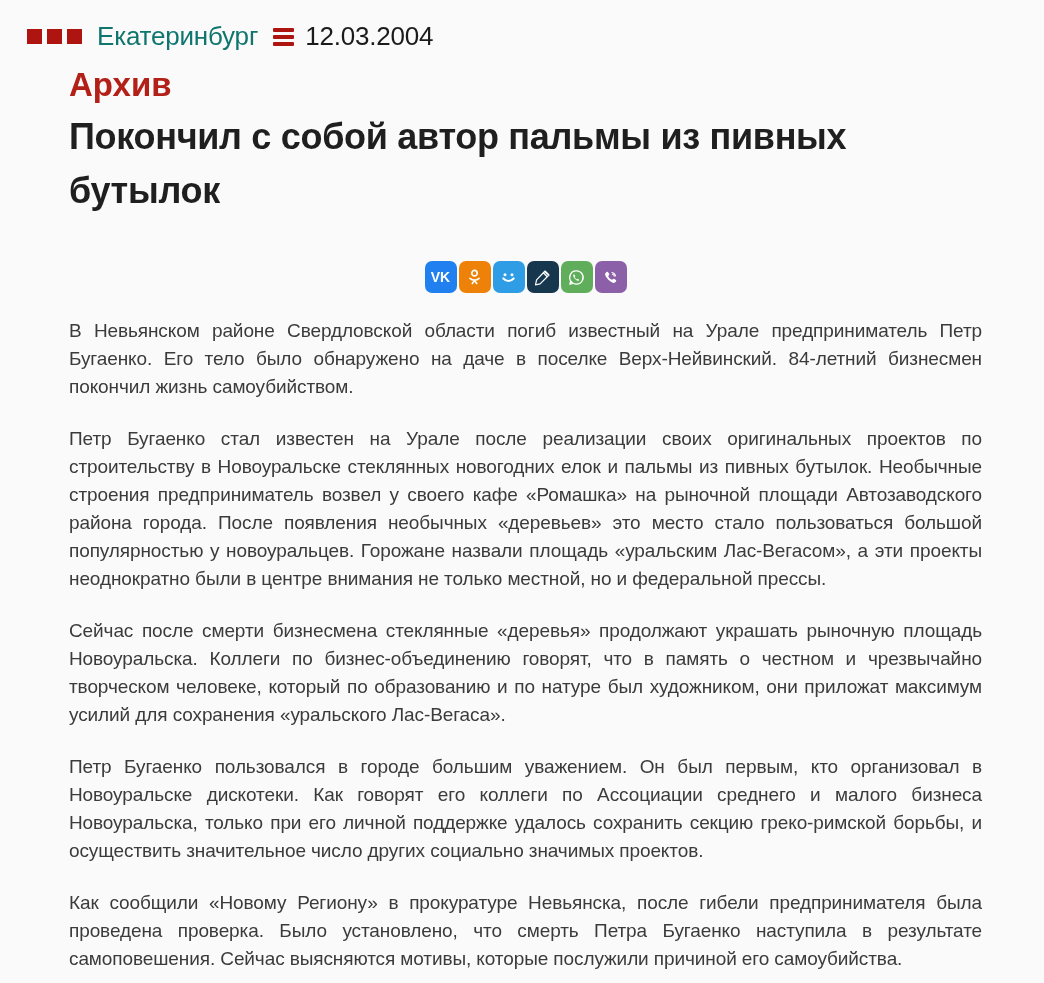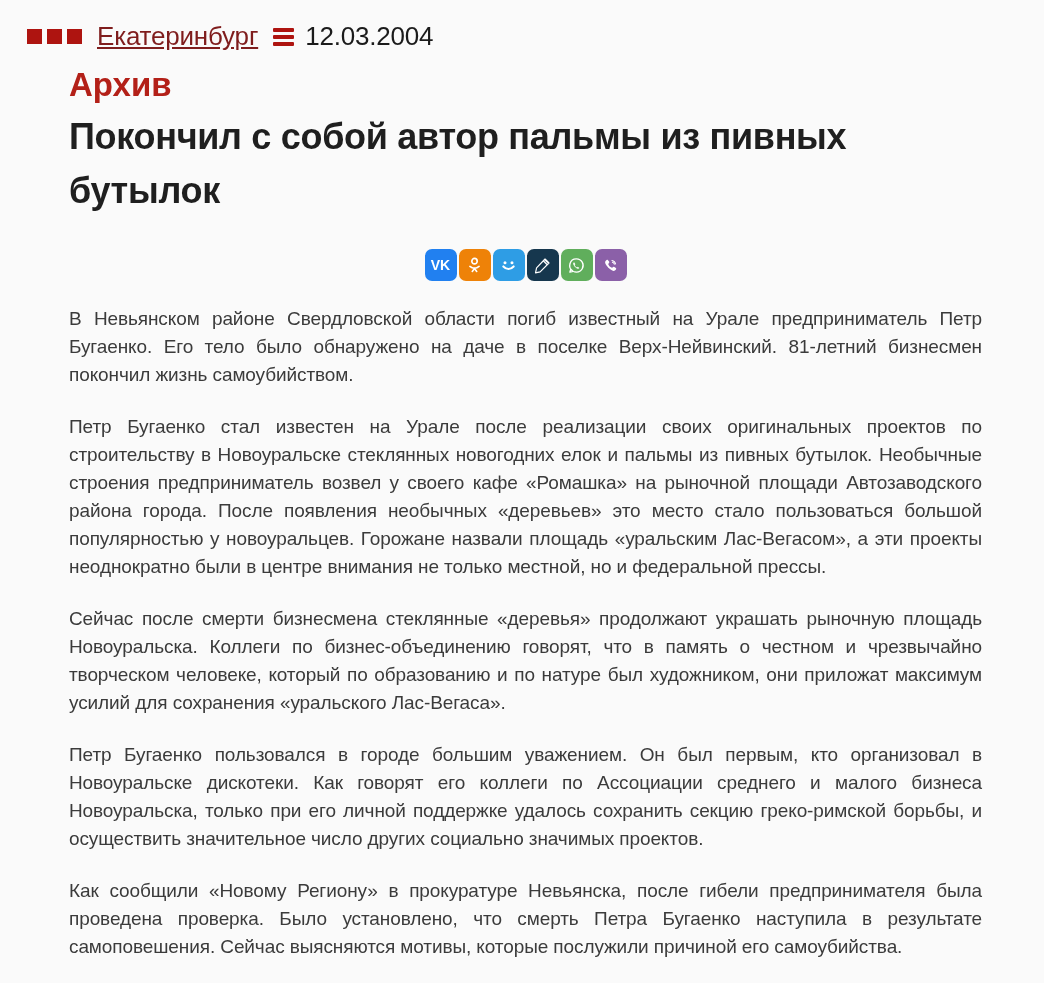--- a/index.html
+++ b/index.html
@@ -17,31 +17,31 @@
     background:var(--bg);
     font-family:"Liberation Sans","DejaVu Sans",sans-serif;
     font-stretch:condensed;
   }
   .topbar{
     display:flex;align-items:center;
     padding:21px 24px 0 27px;
   }
   .logo-squares{display:inline-flex;gap:5px;cursor:pointer;}
   .logo-squares .sq{width:15px;height:15px;background:var(--red);display:inline-block;}
-  .city{font-size:26px;color:#7f1d1d;margin-left:15px;letter-spacing:-0.2px;cursor:pointer;text-decoration:underline;}
+  .city{font-size:26px;color:#0f766e;margin-left:15px;letter-spacing:-0.2px;cursor:pointer;}
   .burger{margin-left:15px;display:inline-flex;flex-direction:column;gap:3px;cursor:pointer;padding:2px 0;}
   .burger i{width:21px;height:4px;background:var(--red);border-radius:1px;display:block;}
   .hdate{font-size:26px;color:#1b1b1b;margin-left:11px;letter-spacing:-0.2px;}
 
   .container{margin:0 62px 0 69px;}
   .pubdate{text-align:right;font-size:15px;color:var(--muted);margin-top:27px;}
   .rubric{font-size:33px;line-height:1.1;font-weight:700;color:var(--rubric-red);margin:15px 0 0;cursor:pointer;}
   .title{font-size:36px;font-weight:700;color:var(--ink);line-height:1.5;margin:7px 0 0;letter-spacing:-0.3px;}
 
-  .share{display:flex;justify-content:center;align-items:center;gap:2px;margin:31px 0 0;}
+  .share{display:flex;justify-content:center;align-items:center;gap:2px;margin:43px 0 0;}
   .share-btn{
     width:32px;height:32px;border-radius:7px;
     display:inline-flex;align-items:center;justify-content:center;
     cursor:pointer;text-decoration:none;flex:0 0 auto;
   }
   .share-btn svg{display:block;}
   .vk-glyph{
     color:#fff;font-weight:700;font-size:14px;letter-spacing:0;
     font-family:"Liberation Sans",sans-serif;
   }
@@ -116,21 +116,21 @@
       <a class="share-btn" style="background: rgb(139, 96, 168);">
         <svg width="19" height="19" viewBox="0 0 24 24" fill="none">
           <path d="M8.6 4.9c.5.4 1.7 2 1.9 2.7.2.6-.4 1.3-.9 1.8-.4.4-.5.9-.2 1.5.8 1.5 2.1 2.8 3.7 3.7.5.3 1 .2 1.4-.2.5-.5 1.2-1.1 1.8-.9.7.2 2.3 1.4 2.7 1.9.4.5.3 1-.1 1.5-.7.9-1.9 2-3.1 1.9C12.2 18.4 5.6 11.8 5.2 8.2 5.1 7 6.2 5.8 7.1 5.1c.5-.4 1-.5 1.5-.2z" fill="#fff"></path>
           <path d="M13.8 5.6a5.6 5.6 0 0 1 4.6 4.5M14.4 8a3 3 0 0 1 2.4 2.3" stroke="#fff" stroke-width="1.3" stroke-linecap="round"></path>
         </svg>
       </a>
 
     </div>
 
     <div class="article">
-      <p>В Невьянском районе Свердловской области погиб известный на Урале предприниматель Петр Бугаенко. Его тело было обнаружено на даче в поселке Верх-Нейвинский. 81-летний бизнесмен покончил жизнь самоубийством.</p>
+      <p>В Невьянском районе Свердловской области погиб известный на Урале предприниматель Петр Бугаенко. Его тело было обнаружено на даче в поселке Верх-Нейвинский. 84-летний бизнесмен покончил жизнь самоубийством.</p>
       <p>Петр Бугаенко стал известен на Урале после реализации своих оригинальных проектов по строительству в Новоуральске стеклянных новогодних елок и пальмы из пивных бутылок. Необычные строения предприниматель возвел у своего кафе «Ромашка» на рыночной площади Автозаводского района города. После появления необычных «деревьев» это место стало пользоваться большой популярностью у новоуральцев. Горожане назвали площадь «уральским Лас-Вегасом», а эти проекты неоднократно были в центре внимания не только местной, но и федеральной прессы.</p>
       <p>Сейчас после смерти бизнесмена стеклянные «деревья» продолжают украшать рыночную площадь Новоуральска. Коллеги по бизнес-объединению говорят, что в память о честном и чрезвычайно творческом человеке, который по образованию и по натуре был художником, они приложат максимум усилий для сохранения «уральского Лас-Вегаса».</p>
       <p>Петр Бугаенко пользовался в городе большим уважением. Он был первым, кто организовал в Новоуральске дискотеки. Как говорят его коллеги по Ассоциации среднего и малого бизнеса Новоуральска, только при его личной поддержке удалось сохранить секцию греко-римской борьбы, и осуществить значительное число других социально значимых проектов.</p>
       <p>Как сообщили «Новому Региону» в прокуратуре Невьянска, после гибели предпринимателя была проведена проверка. Было установлено, что смерть Петра Бугаенко наступила в результате самоповешения. Сейчас выясняются мотивы, которые послужили причиной его самоубийства.</p>
     </div>
 
   </div>
 </div>
 
 </body></html>

